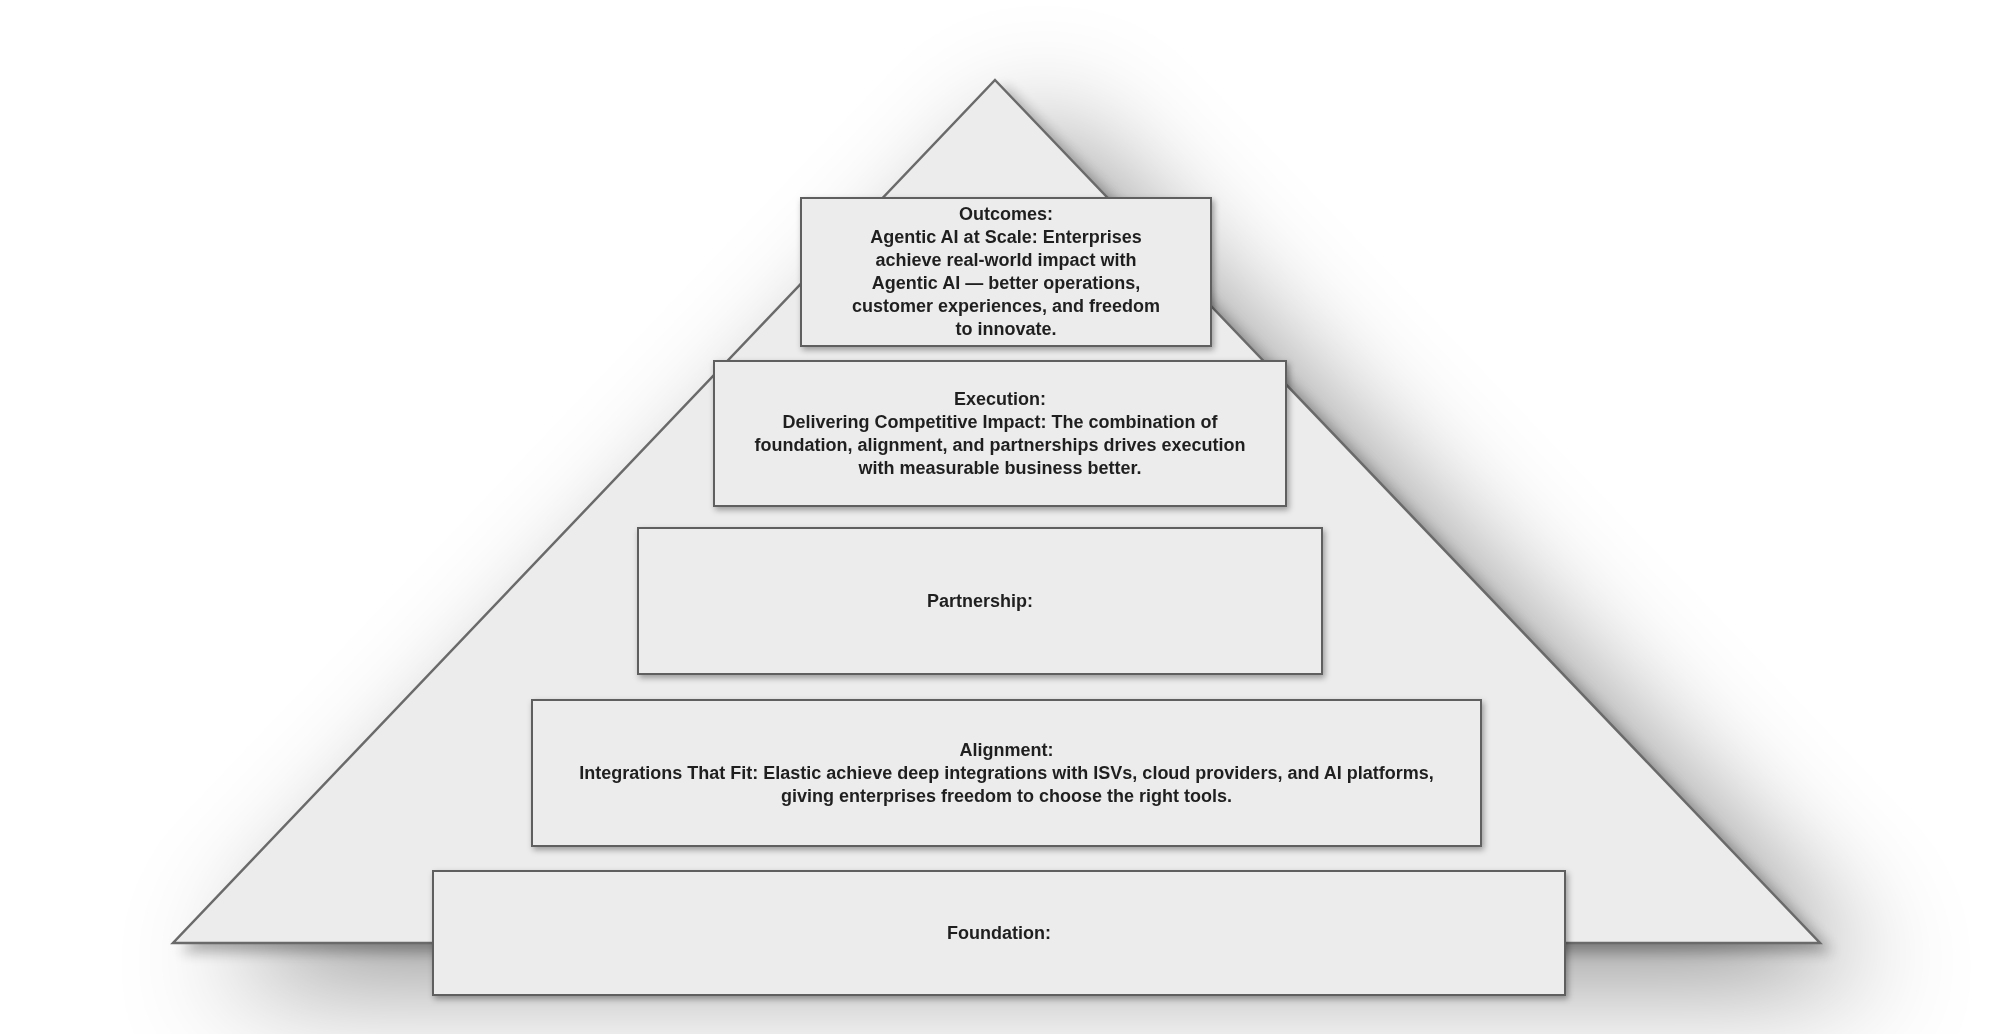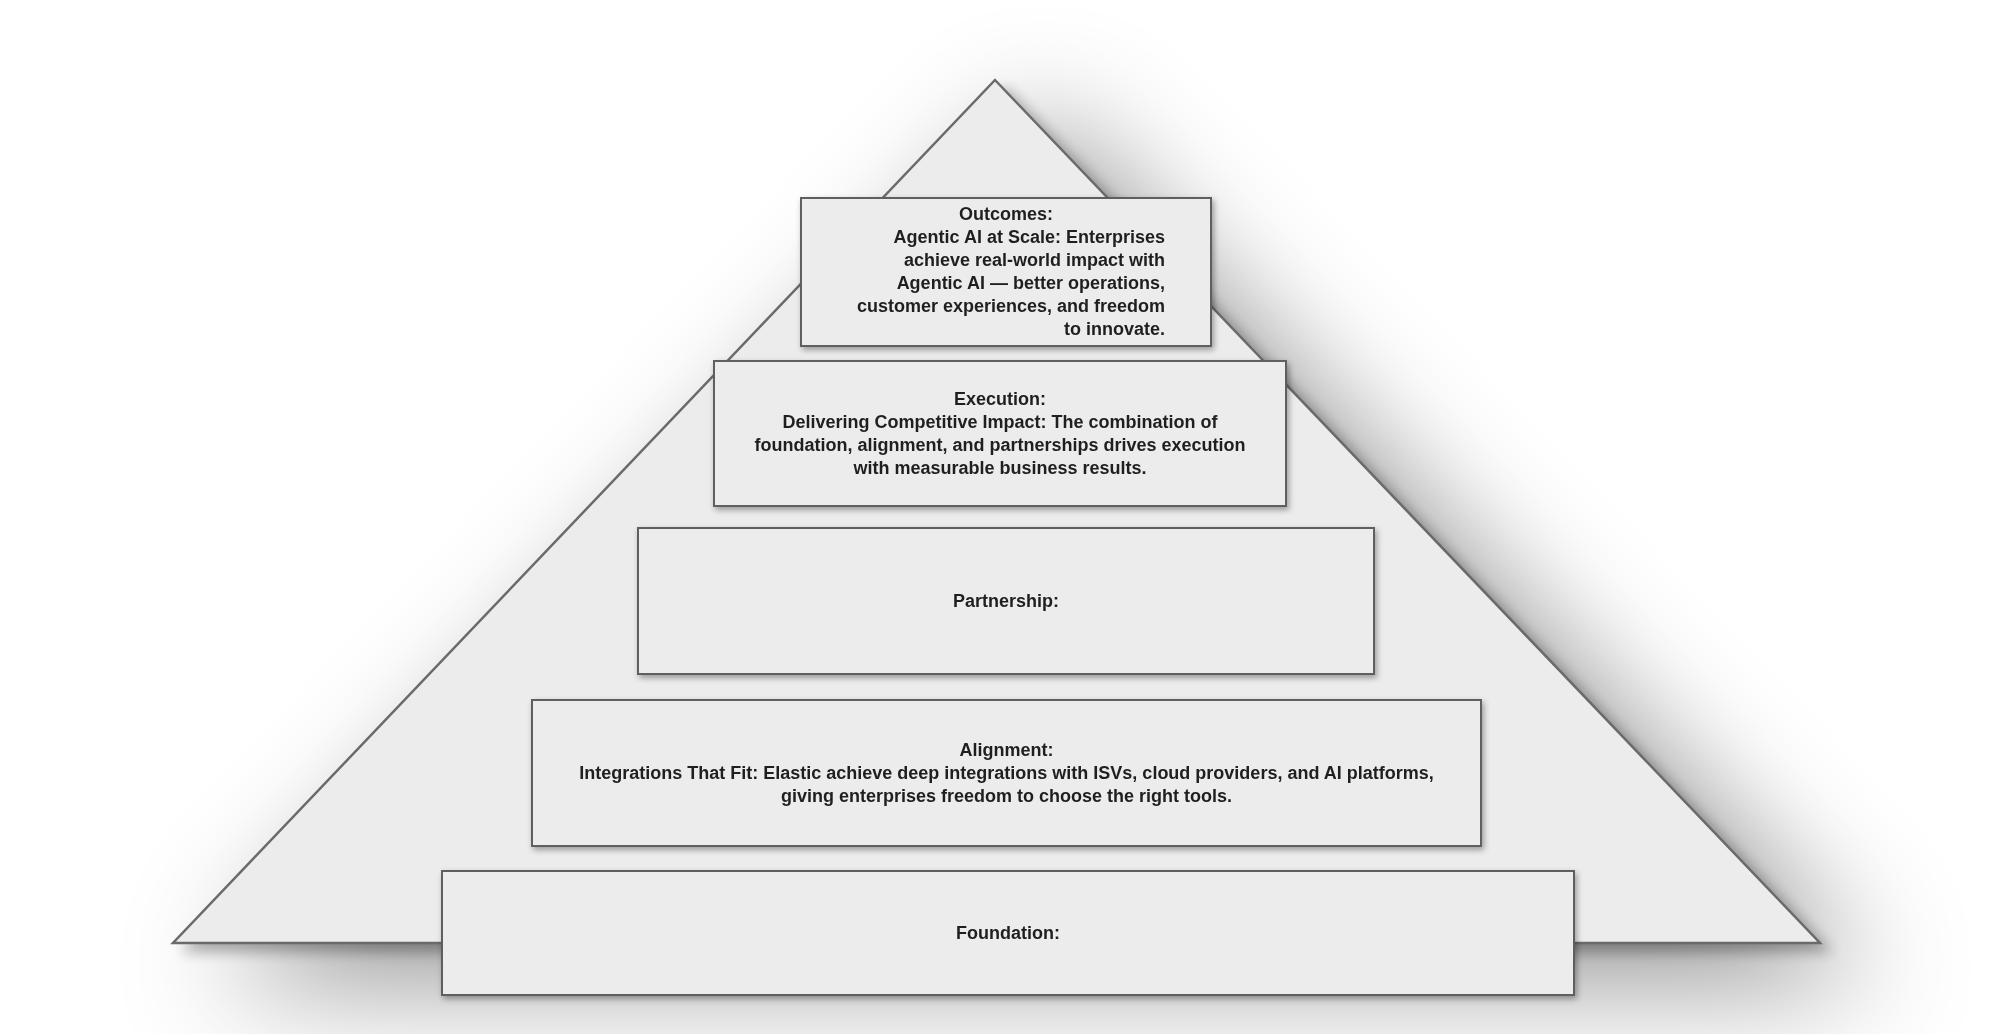--- a/index.html
+++ b/index.html
@@ -43,43 +43,43 @@
     border: 2px solid var(--box-border, #5f5f5f);
     box-shadow: 2px 3px 6px rgba(0,0,0,0.35);
     color: var(--text-color, #1f1f1f);
     font-size: 18px;
     line-height: 23px;
   }
   .lv-title { font-weight: 700; }
   .lv-desc  { font-weight: 700; }
 
   
-  .lv0 { left: 800px; top: 197px; width: 412px; height: 150px; padding: 2px 45px; text-align: right; }
+  .lv0 { left: 800px; top: 197px; width: 412px; height: 150px; padding: 2px 45px; }
   .lv1 { left: 713px; top: 360px; width: 574px; height: 147px; padding: 2px 22px; }
-  .lv2 { left: 637px; top: 527px; width: 738px; height: 148px; padding: 2px 42px; }
+  .lv2 { left: 637px; top: 527px; width: 686px; height: 148px; padding: 2px 42px; }
   .lv3 { left: 531px; top: 699px; width: 951px; height: 148px; padding: 2px 24px; }
-  .lv4 { left: 432px; top: 870px; width: 1134px; height: 126px; padding: 2px 60px; margin-left: 9px; }
+  .lv4 { left: 432px; top: 870px; width: 1134px; height: 126px; padding: 2px 60px; }
 </style>
 </head>
 <body style="background: rgb(255, 255, 255);">
 
 <div class="stage">
 
   <svg class="pyramid" viewBox="0 0 1999 1034" xmlns="http://www.w3.org/2000/svg" aria-hidden="true">
     <polygon points="995,80 1820,943 173,943"></polygon>
   </svg>
 
   <div class="level lv0">
     <div class="lv-title">Outcomes:</div>
     <div class="lv-desc">Agentic AI at Scale: Enterprises achieve real-world impact with Agentic AI — better operations, customer experiences, and freedom to innovate.</div>
   </div>
 
   <div class="level lv1">
     <div class="lv-title">Execution:</div>
-    <div class="lv-desc">Delivering Competitive Impact: The combination of foundation, alignment, and partnerships drives execution with measurable business results.</div>
+    <div class="lv-desc">Delivering Competitive Impact: The combination of foundation, alignment, and partnerships drives execution with measurable business better.</div>
   </div>
 
   <div class="level lv2">
     <div class="lv-title">Partnership:</div>
   </div>
 
   <div class="level lv3">
     <div class="lv-title">Alignment:</div>
     <div class="lv-desc">Integrations That Fit: Elastic achieve deep integrations with ISVs, cloud providers, and AI platforms, giving enterprises freedom to choose the right tools.</div>
   </div>

